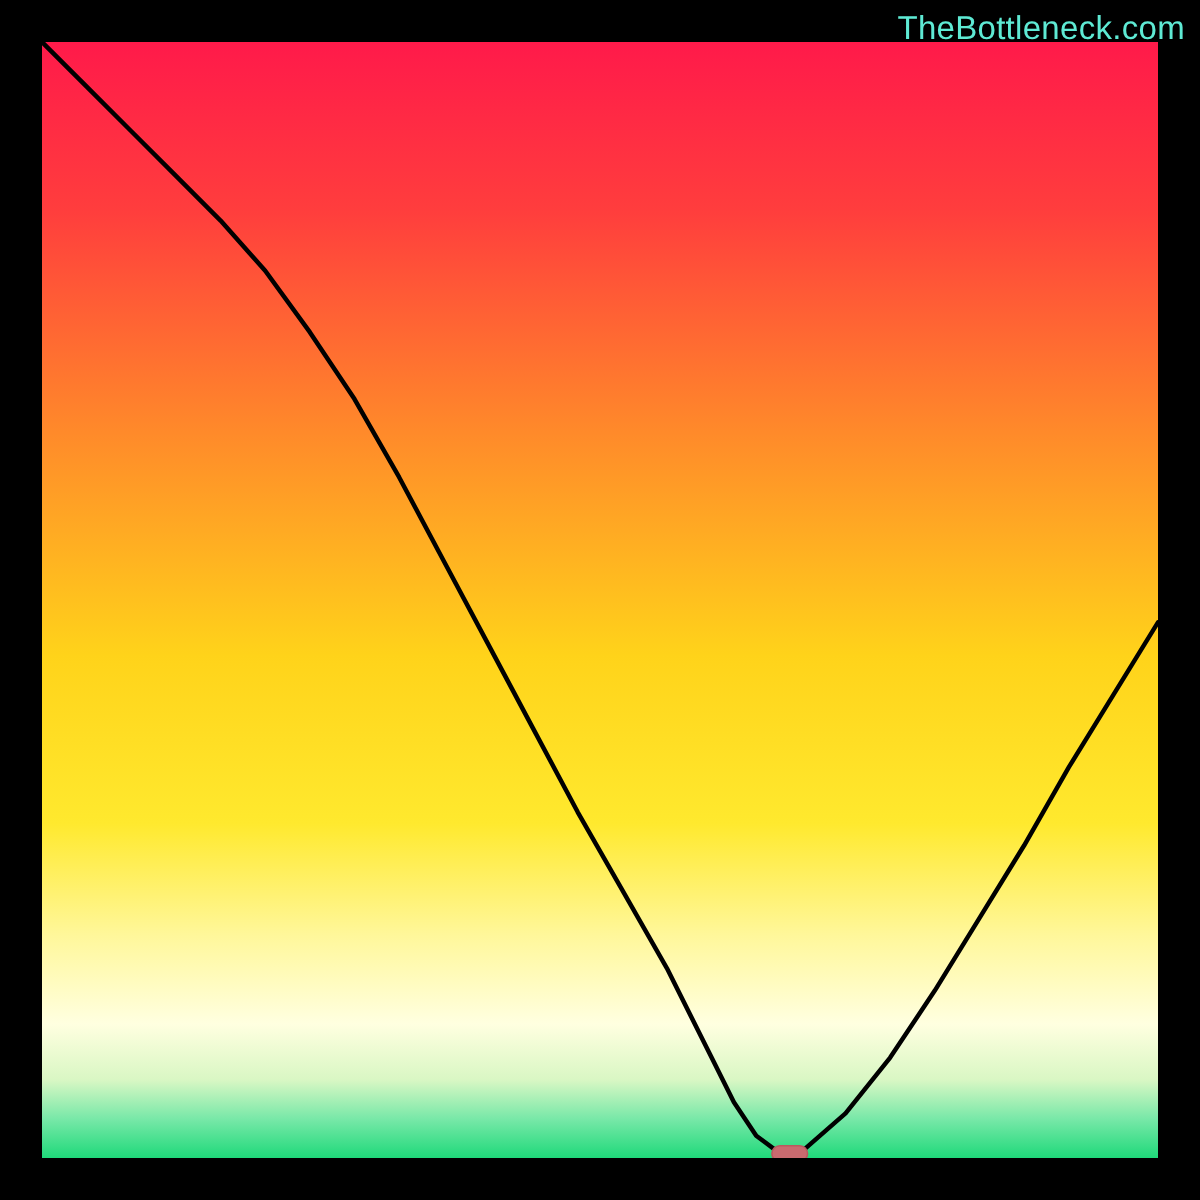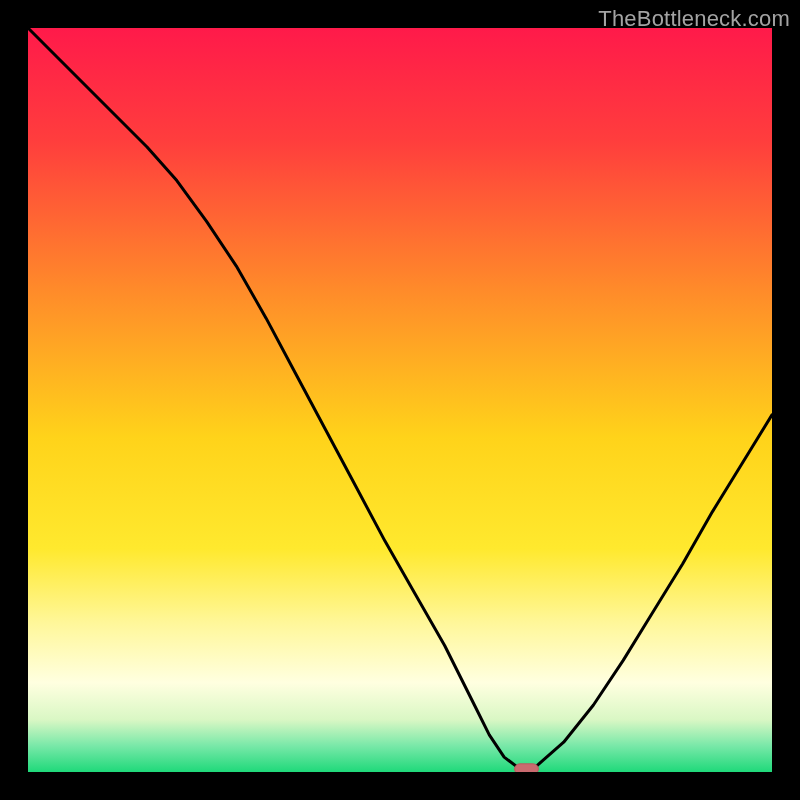--- a/index.html
+++ b/index.html
@@ -1,17 +1,17 @@
 <!DOCTYPE html>
 <html><head>
 <meta charset="utf-8">
 <style>
   * { margin: 0; padding: 0; box-sizing: border-box; }
   body { width: 800px; height: 800px; background: #000; font-family: Arial, sans-serif; position: relative; overflow: hidden; }
-  .watermark { position: absolute; top: 6px; right: 10px; color: #a3a3a3; font-size: 22px; font-weight: 400; letter-spacing: 0.2px; z-index: 10; }
+  .watermark { position: absolute; top: 6px; right: 10px; color: #5eead4; font-size: 22px; font-weight: 400; letter-spacing: 0.2px; z-index: 10; }
   .plot-wrap { position: absolute; left: 28px; top: 28px; width: 744px; height: 744px; }
   svg { display: block; }
 </style>
 </head>
 <body>
 
 <div class="watermark">TheBottleneck.com</div>
 
 <div class="plot-wrap">
   <svg id="chart-svg" width="744" height="744" viewBox="0 0 744 744" preserveAspectRatio="none">

